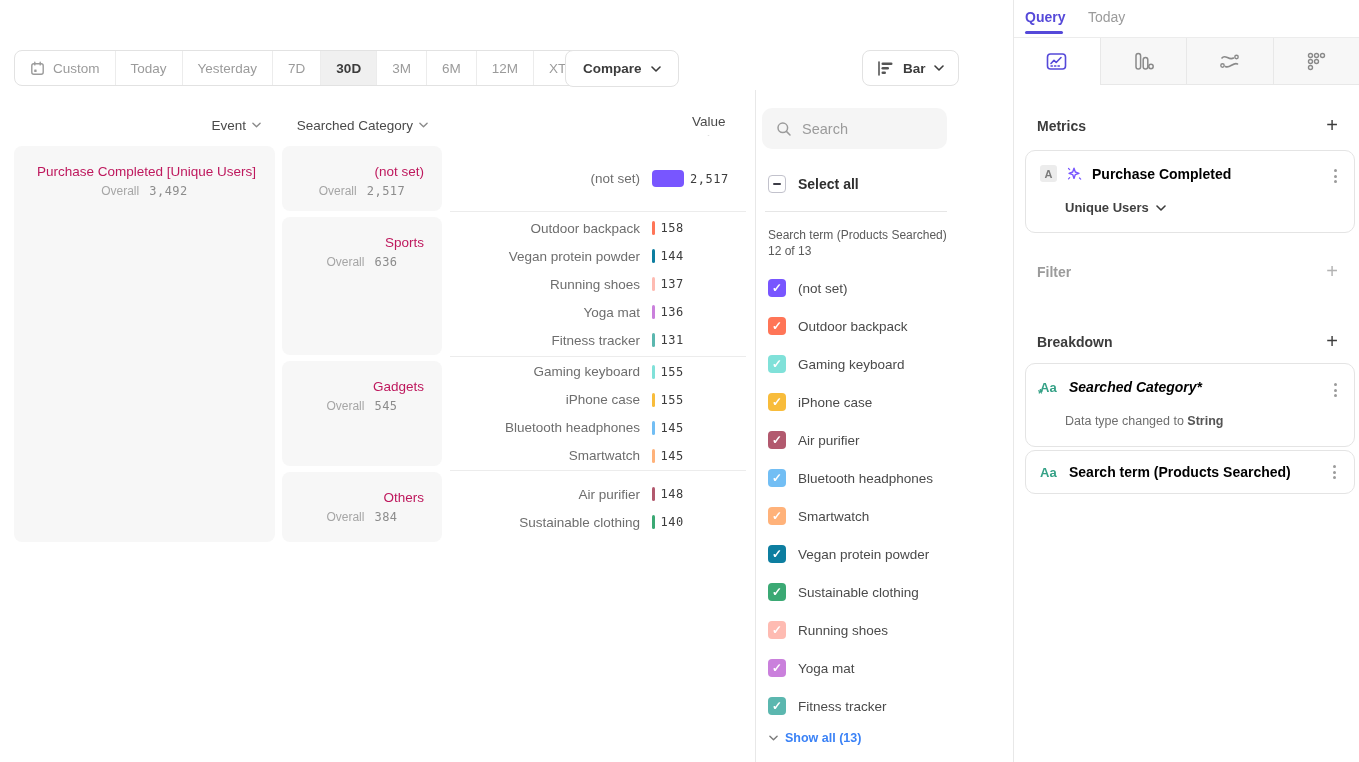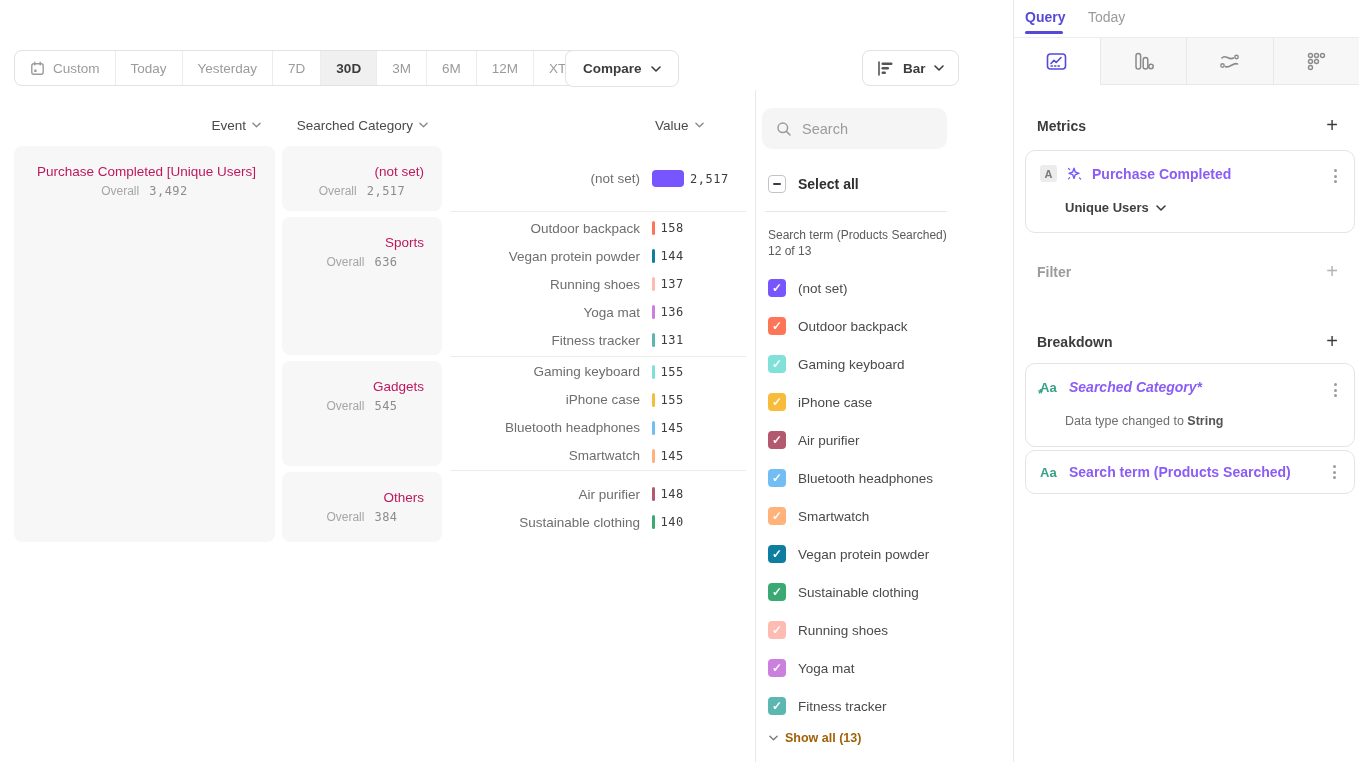--- a/index.html
+++ b/index.html
@@ -21,21 +21,21 @@
   .charttype-btn { position:absolute; left:862px; top:50px; height:36px; display:flex; align-items:center; gap:8px;
                  padding:0 14px; border:1px solid #e2e2e2; border-radius:8px; font-size:13.5px; font-weight:700;
                  color:#3c3c3c; background:#fff; }
 
   
   .col-head { position:absolute; top:114px; height:22px; display:flex; align-items:center; gap:6px;
               font-size:13.5px; color:#4a4a4a; font-weight:500; }
   #h-event { left:14px;  width:247px; justify-content:flex-end; }
   #h-cat   { left:282px; width:146px; justify-content:flex-end; }
   #h-term  { left:450px; width:190px; justify-content:flex-end; }
-  #h-value { left:655px; }
+  #h-value { left:692px;flex-direction:column; }
 
   .event-cell { position:absolute; left:14px; top:146px; width:261px; height:396px; background:#f7f7f7;
                 border-radius:8px; padding:17px 19px; text-align:right; }
   .cell-title { font-size:13.5px; color:#be185d; line-height:17px; }
   .cell-overall { margin-top:4px; font-size:12px; color:#a6a6a6; display:flex; justify-content:center; gap:10px; }
   .cell-overall .val { color:#8c8c8c; font-family:"DejaVu Sans Mono", monospace; letter-spacing:.5px; }
 
   #catCol { position:absolute; left:282px; top:146px; width:160px; display:flex; flex-direction:column; gap:6px; }
   .cat-cell { background:#f7f7f7; border-radius:8px; padding:17px 18px; text-align:right; }
 
@@ -66,21 +66,21 @@
   .cb-indet i { width:8px; height:2px; background:#3c3c46; border-radius:1px; }
   .legend-divider { position:absolute; left:765px; top:211px; width:182px; height:1px; background:#e6e6e6; }
   .list-label { position:absolute; left:768px; top:227px; width:180px; font-size:12px; line-height:16px; color:#5a5a5a; }
   #legendList { position:absolute; left:768px; top:269px; width:240px; }
   .legend-item { height:38px; display:flex; align-items:center; gap:12px; cursor:pointer; }
   .cb-colored { color:#fff; font-size:12px; font-weight:700; }
   .cb-colored.patterned { background-image:radial-gradient(rgba(255,255,255,.45) 1px, transparent 1px);
                           background-size:4px 4px; }
   .legend-label { font-size:13.5px; color:#4a4a4a; }
   .show-all { position:absolute; left:769px; top:731px; display:flex; gap:7px; align-items:center;
-              font-size:12.5px; font-weight:600; color:#a16207; cursor:pointer; }
+              font-size:12.5px; font-weight:600; color:#3b82f6; cursor:pointer; }
 
   
   .qp-tab-query { position:absolute; left:1025px; top:9px; font-size:14px; font-weight:700; color:#5549d9; }
   .qp-tab-chart { position:absolute; left:1088px; top:9px; font-size:14px; font-weight:500; color:#9b9b9b; }
   .qp-underline { position:absolute; left:1025px; top:31px; width:38px; height:3px; border-radius:2px; background:#5549d9; }
   .qp-divider   { position:absolute; left:1014px; top:37px; width:345px; height:1px; background:#ececec; }
   .report-tabs  { position:absolute; left:1014px; top:38px; width:345px; height:47px; display:flex; }
   .report-tab { flex:1; display:flex; align-items:center; justify-content:center; background:#f7f7f7;
                 border-left:1px solid #e8e8e8; border-bottom:1px solid #e8e8e8; cursor:pointer; }
   .report-tab:first-child { border-left:none; }
@@ -88,21 +88,21 @@
 
   .sec-head { position:absolute; left:1037px; font-size:14px; font-weight:700; color:#3c3c3c; }
   .sec-head.muted { color:#9b9b9b; }
   .plus { position:absolute; left:1322px; width:20px; text-align:center; font-size:20px; font-weight:400; color:#3c3c3c; }
   .plus.muted { color:#b3b3b3; }
 
   .qp-card { position:absolute; left:1025px; width:330px; border:1px solid #e4e4e4; border-radius:10px; background:#fff; }
   .card-row { position:absolute; left:14px; display:flex; align-items:center; gap:9px; }
   .series-badge { width:17px; height:17px; background:#ececec; border-radius:3px; font-size:11px; font-weight:600;
                   color:#7a7a7a; display:flex; align-items:center; justify-content:center; }
-  .mc-title { font-size:14px; font-weight:600; color:#8b5cf6; }
+  .mc-title { font-size:14px; font-weight:600; color:#000000; }
   .mc-title.it { font-style:italic; }
   .measure-row { position:absolute; left:39px; top:49px; display:flex; gap:7px; align-items:center;
                  font-size:13px; font-weight:600; color:#3f3f3f; cursor:pointer; }
   .kebab { position:absolute; right:13px; display:flex; flex-direction:column; gap:2.5px; padding:4px; cursor:pointer; }
   .kebab i { width:3px; height:3px; border-radius:50%; background:#9b9b9b; }
   .aa-icon { position:relative; color:#35a186; font-size:13px; font-weight:700; width:20px; flex:none; }
   .aa-icon .ast { position:absolute; left:-2px; bottom:-6px; font-size:12px; }
   .bd-note { position:absolute; left:39px; top:50px; font-size:12.5px; color:#6e6e6e; }
   .bd-note b { color:#555; }
   .bd-card2-row { display:flex; align-items:center; gap:9px; height:100%; padding:0 14px; }

